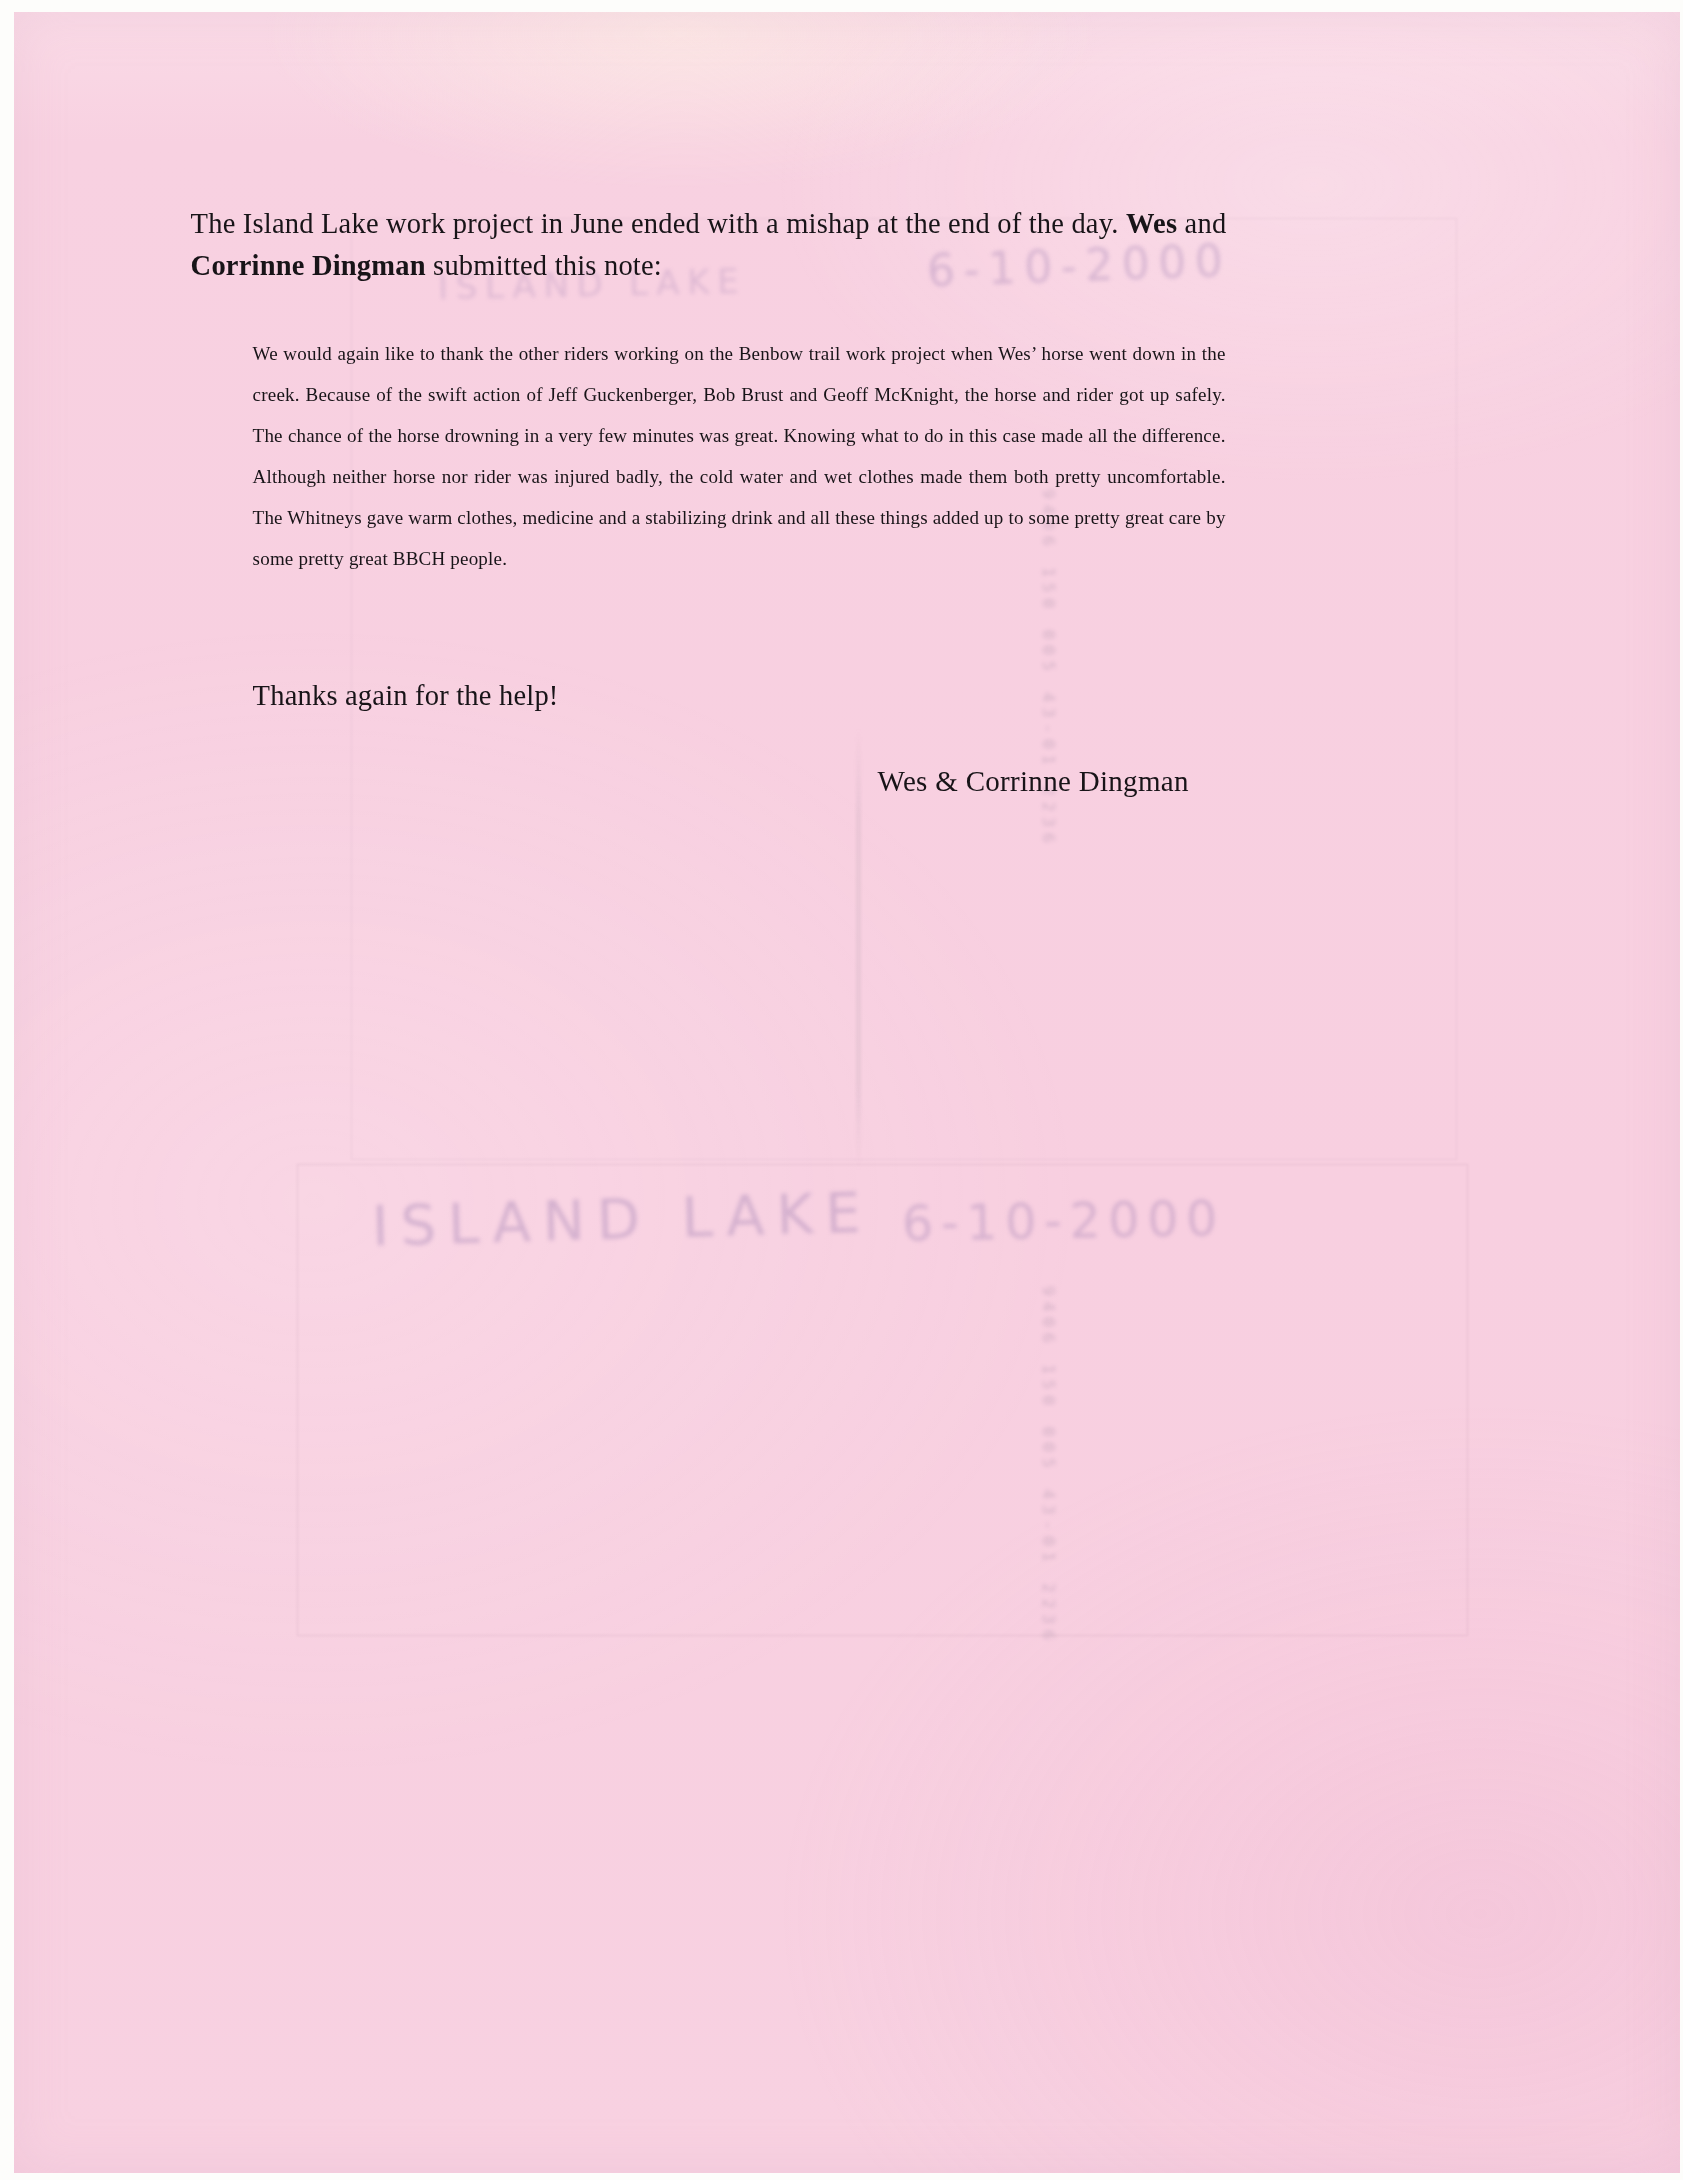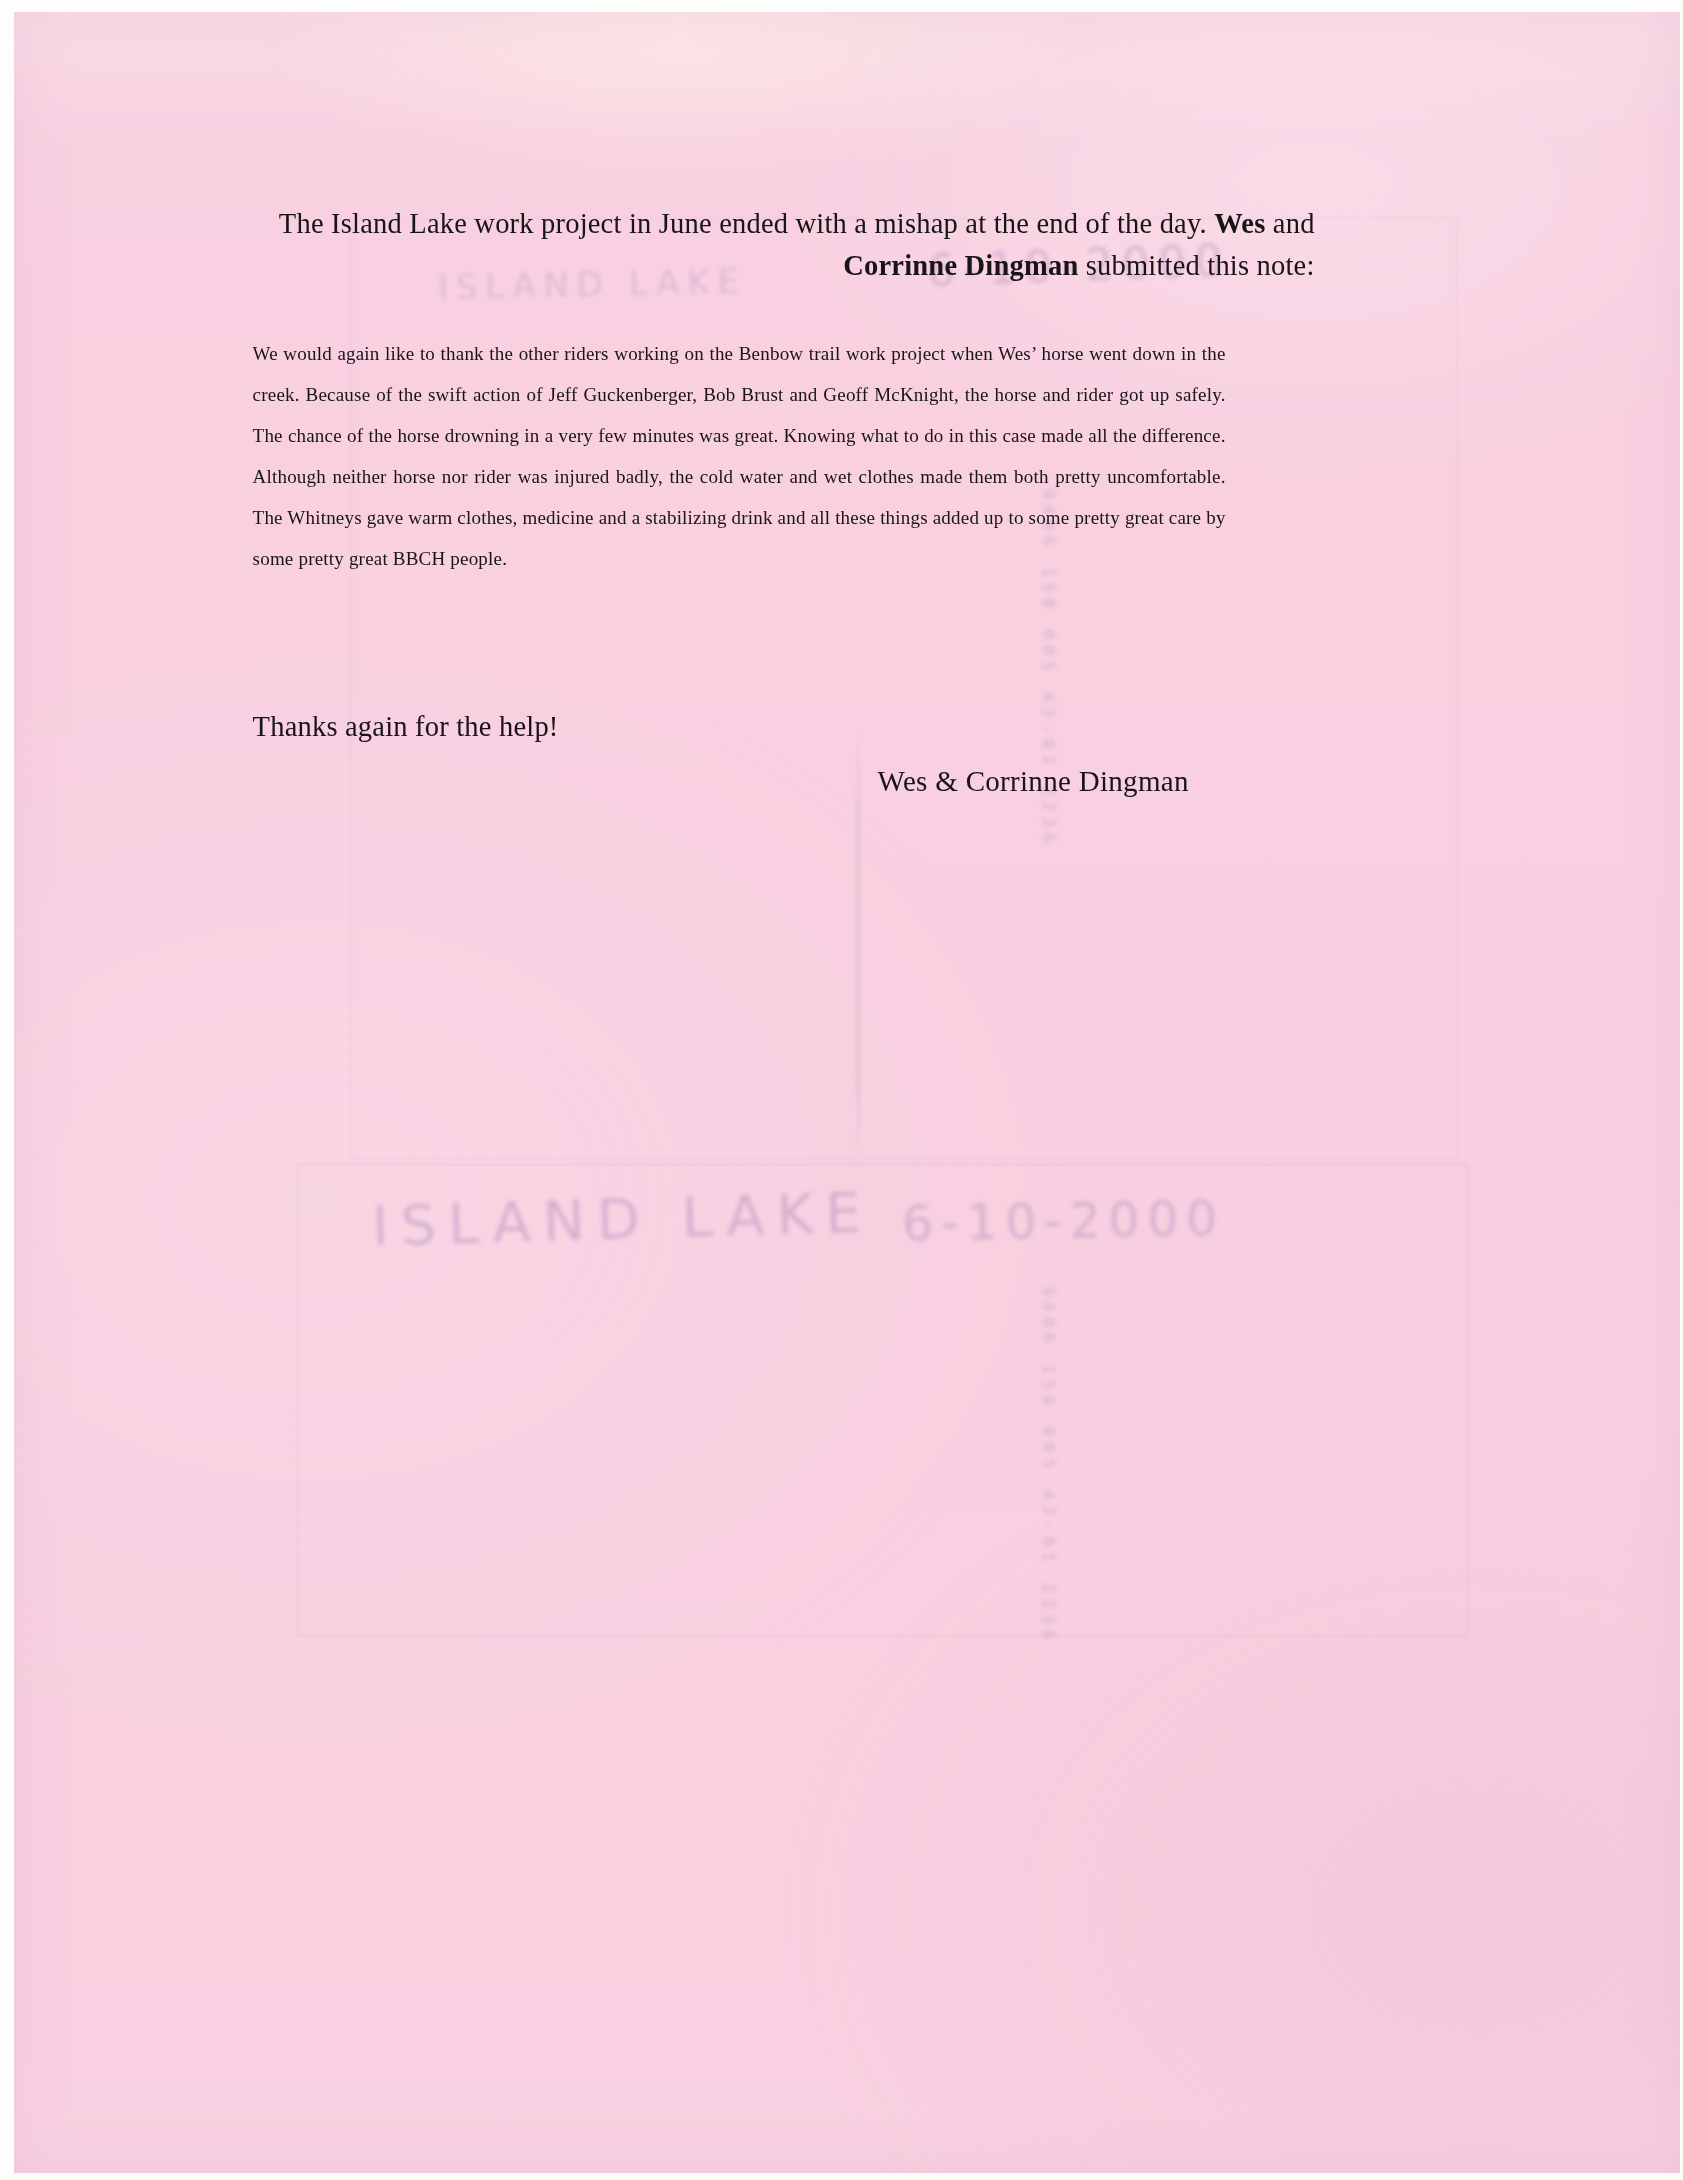--- a/index.html
+++ b/index.html
@@ -11,32 +11,32 @@
   .paper{
     position:absolute;left:13.6px;top:12px;right:3.4px;bottom:8.5px;
     background:
       radial-gradient(ellipse 596px 221px at 40% 1%, rgba(253,240,228,.55), transparent 70%),
       radial-gradient(ellipse 767px 426px at 78% 8%, rgba(255,255,255,.22), transparent 70%),
       radial-gradient(ellipse 1022px 767px at 18% 55%, rgba(255,255,255,.14), transparent 75%),
       radial-gradient(ellipse 937px 681px at 88% 88%, rgba(233,164,196,.20), transparent 75%),
       linear-gradient(180deg,#fadbe7 0%,#f8d1e1 6%,#f8cfe0 55%,#f8d1e1 100%);
     box-shadow:inset 0 0 51px rgba(220,170,195,.25);
   }
-  .txt{position:absolute;color:#181418;text-align:right;}
+  .txt{position:absolute;color:#181418;}
   .intro{
     left:177px;top:191px;width:1124px;
     font-size:28.5px;line-height:42px;letter-spacing:0.2px;
   }
   .body-par{
     left:239px;top:321px;width:973px;
     font-size:19px;line-height:41px;letter-spacing:0.2px;
     text-align:justify;
   }
   .thanks{
-    left:239px;top:694px;font-size:28.5px;line-height:41px;letter-spacing:0.2px;
+    left:239px;top:663px;font-size:28.5px;line-height:41px;letter-spacing:0.2px;
   }
   .signature{
     left:864px;top:753px;font-size:29px;font-weight:normal;letter-spacing:0.3px;
   }
   b{font-weight:bold;}
   
   .hw{
     position:absolute;
     font-family:"DejaVu Sans",sans-serif;
     color:rgba(167,134,182,.58);

